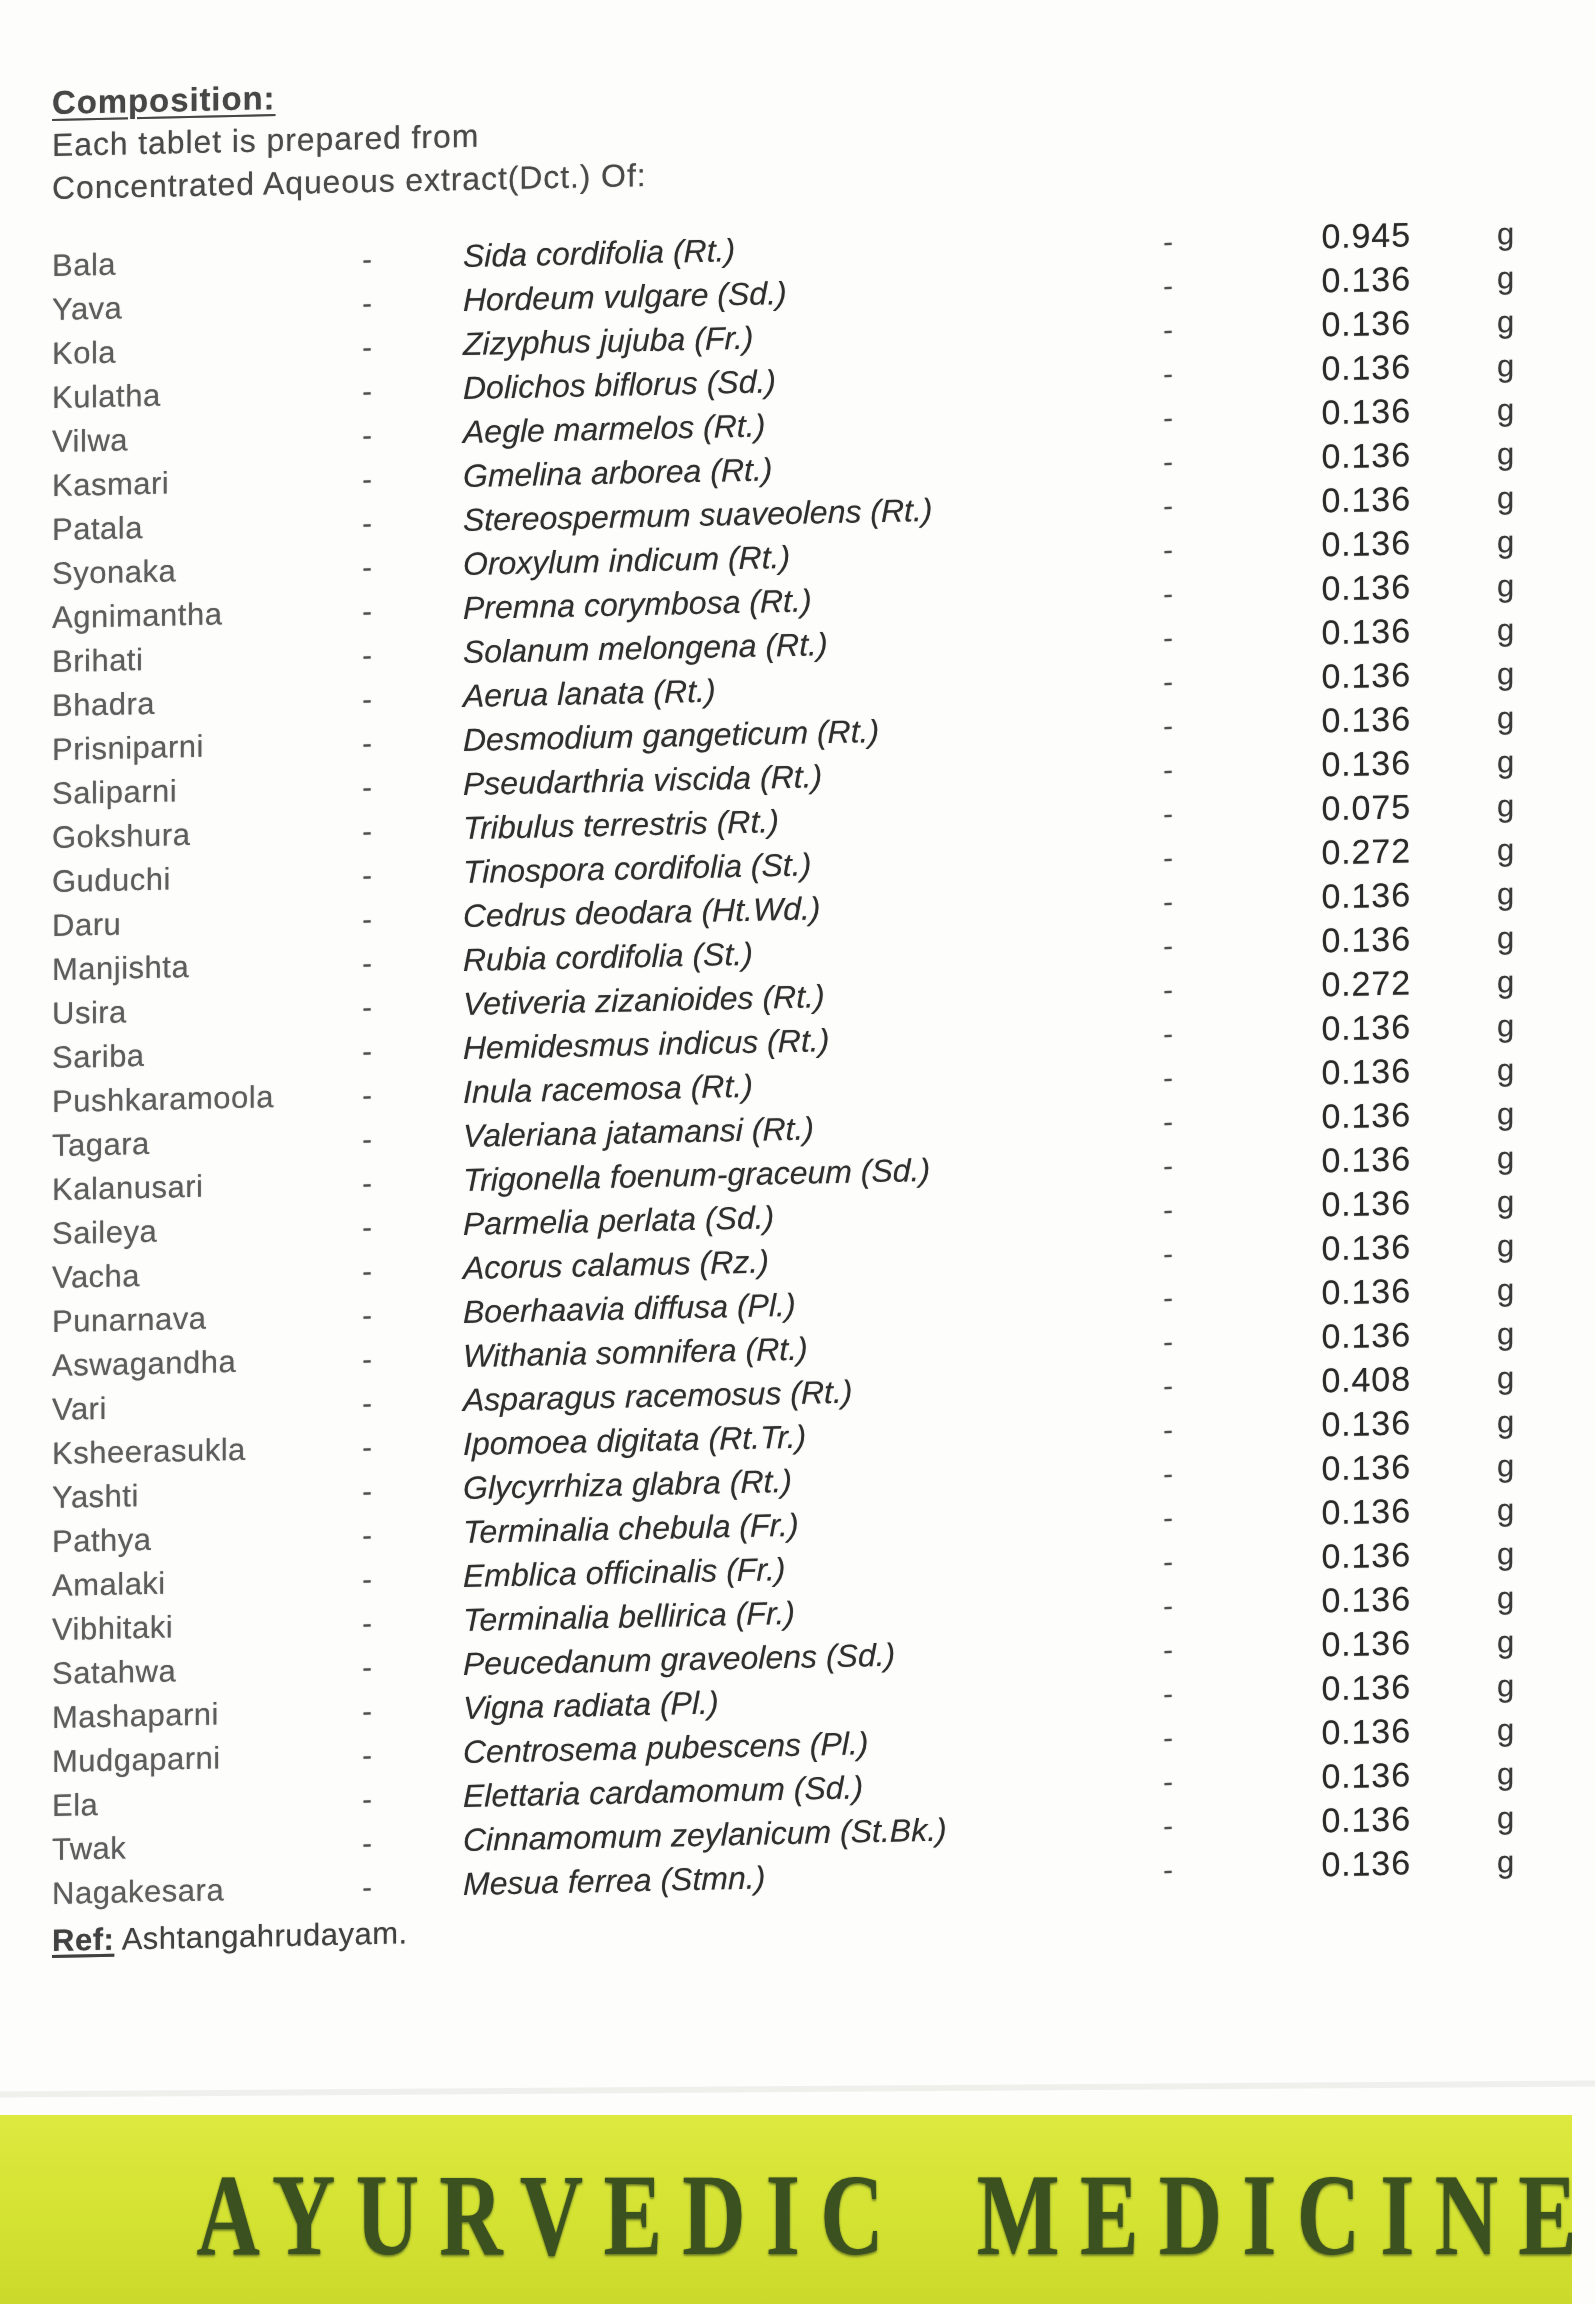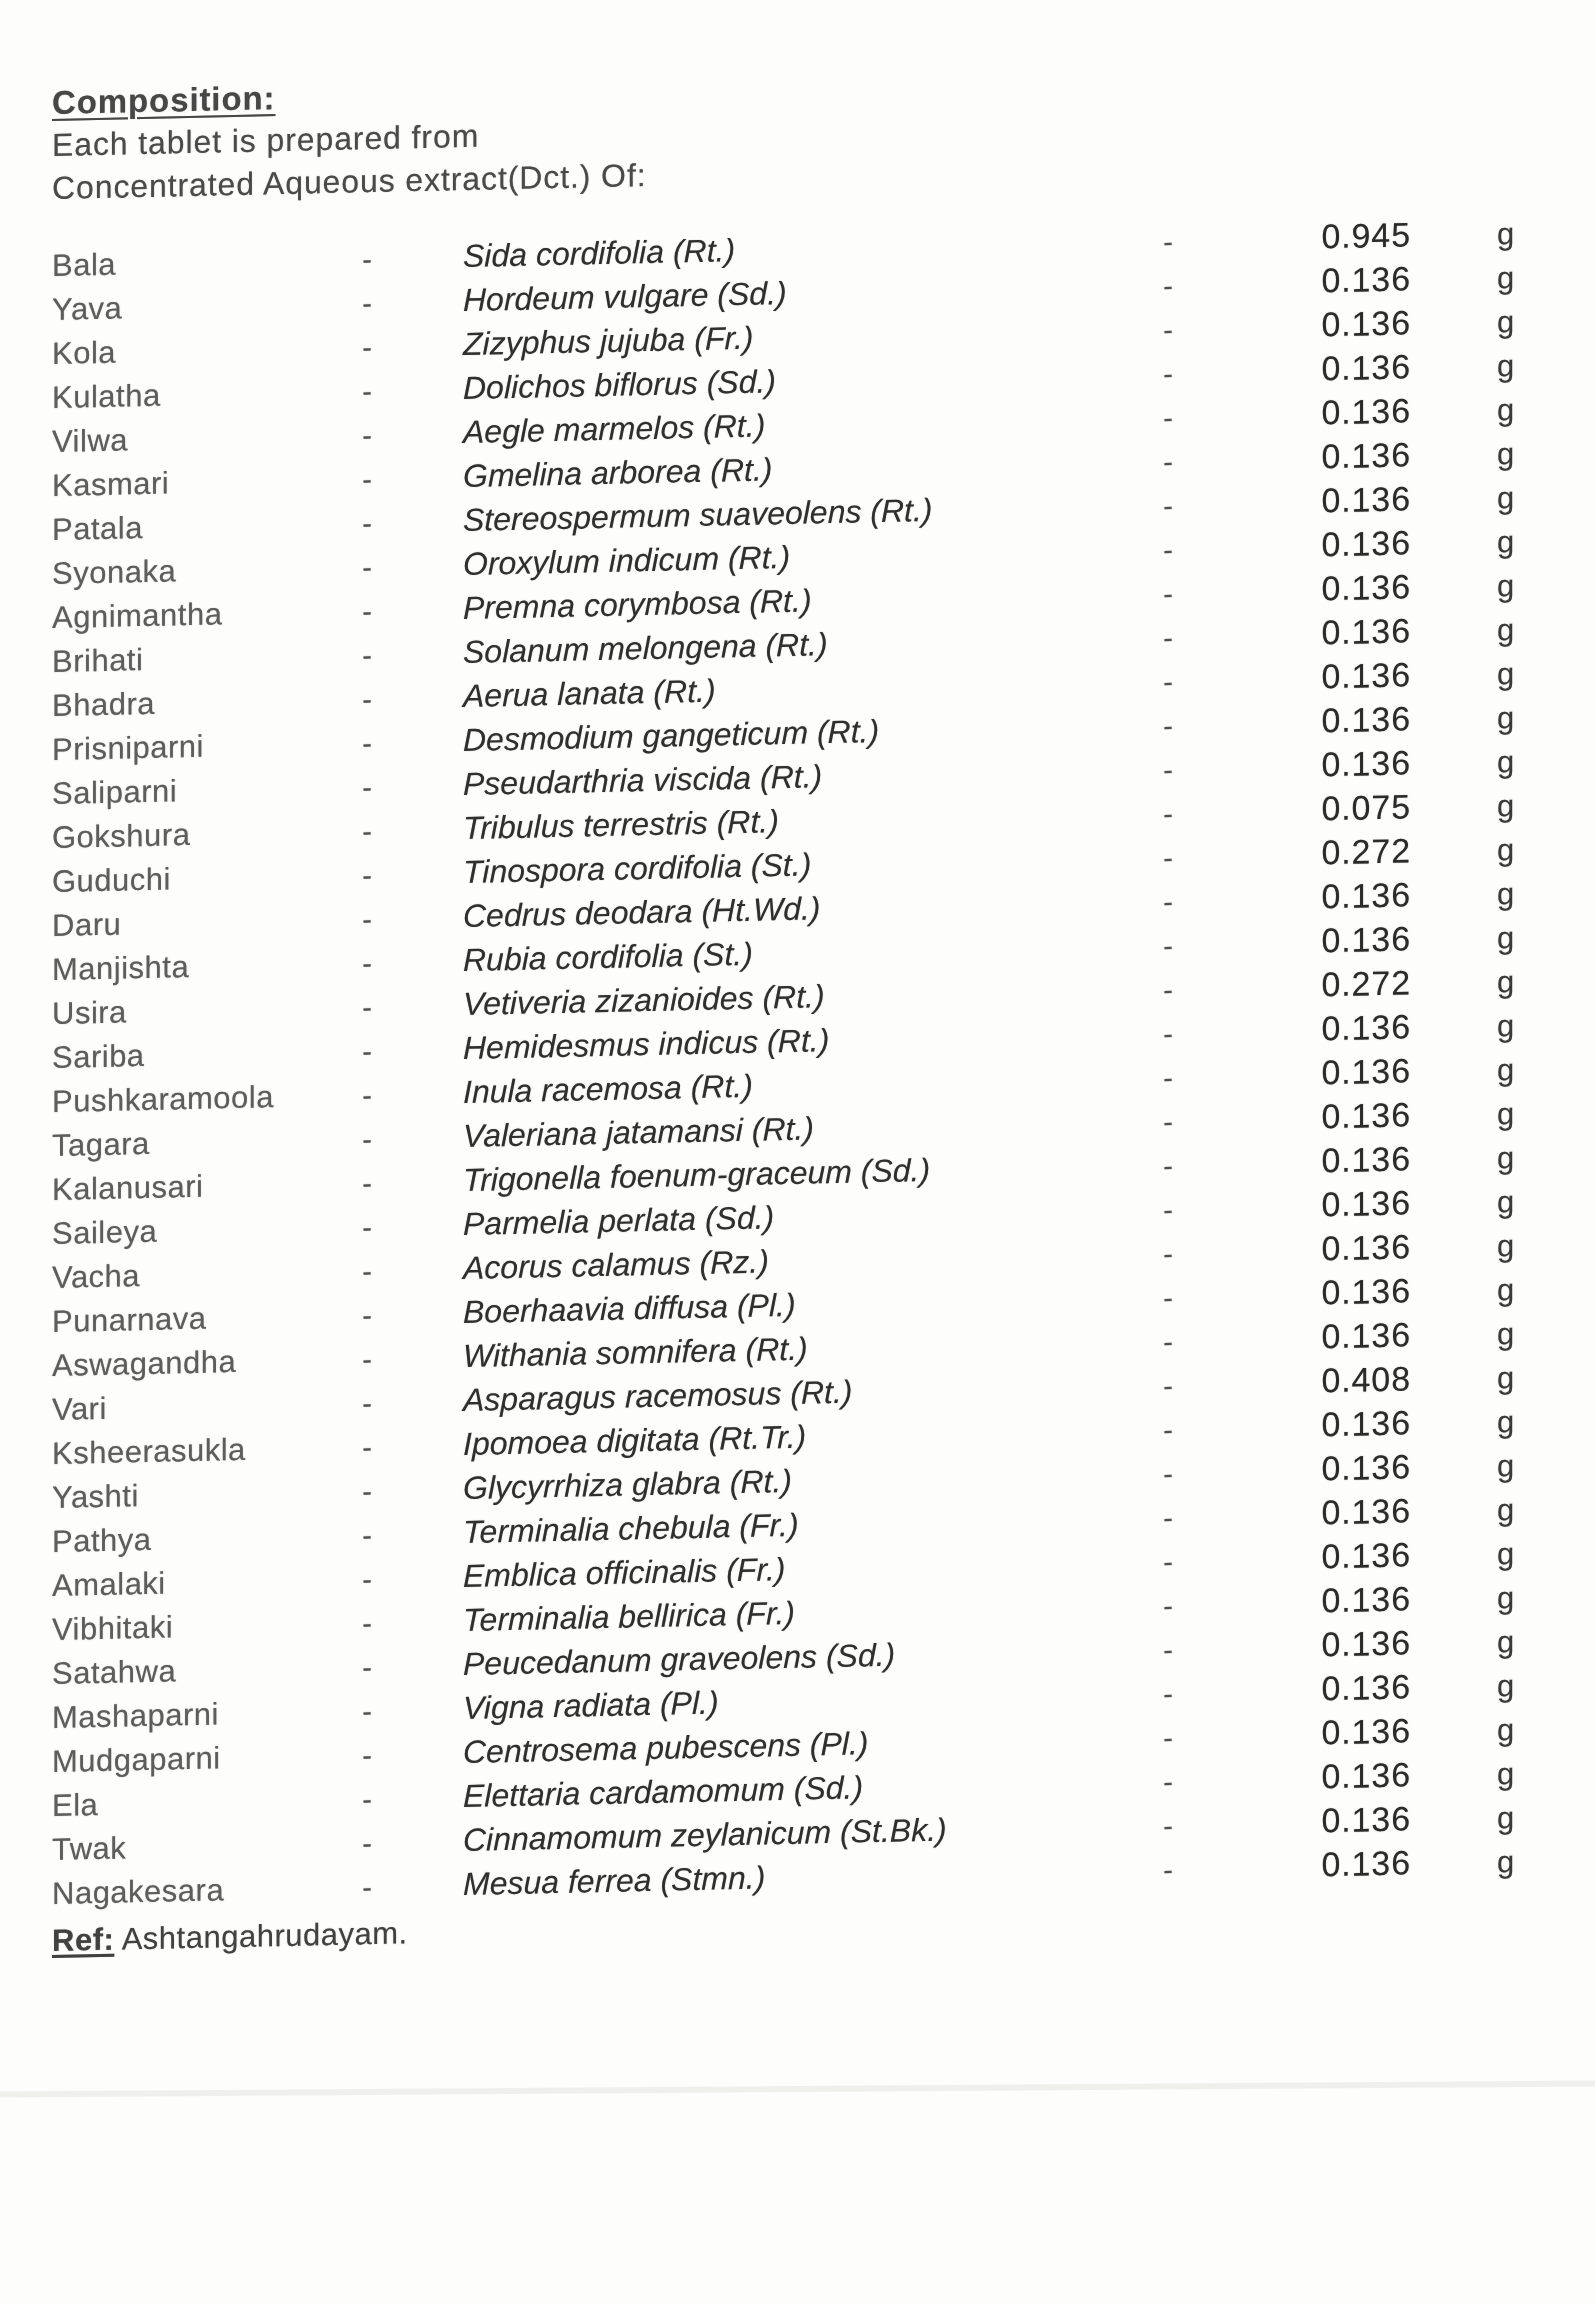--- a/index.html
+++ b/index.html
@@ -422,15 +422,18 @@
   </div>
 </div>
 
     <div class="ref">
       <span class="ref-label">Ref:</span><span> Ashtangahrudayam.</span>
     </div>
   </div>
 
   <div class="smudge"></div>
 
+  <div class="band">
+    <div class="band-text">AYURVEDIC MEDICINE</div>
+  </div>
 
 </div>
 
 
 </body></html>

